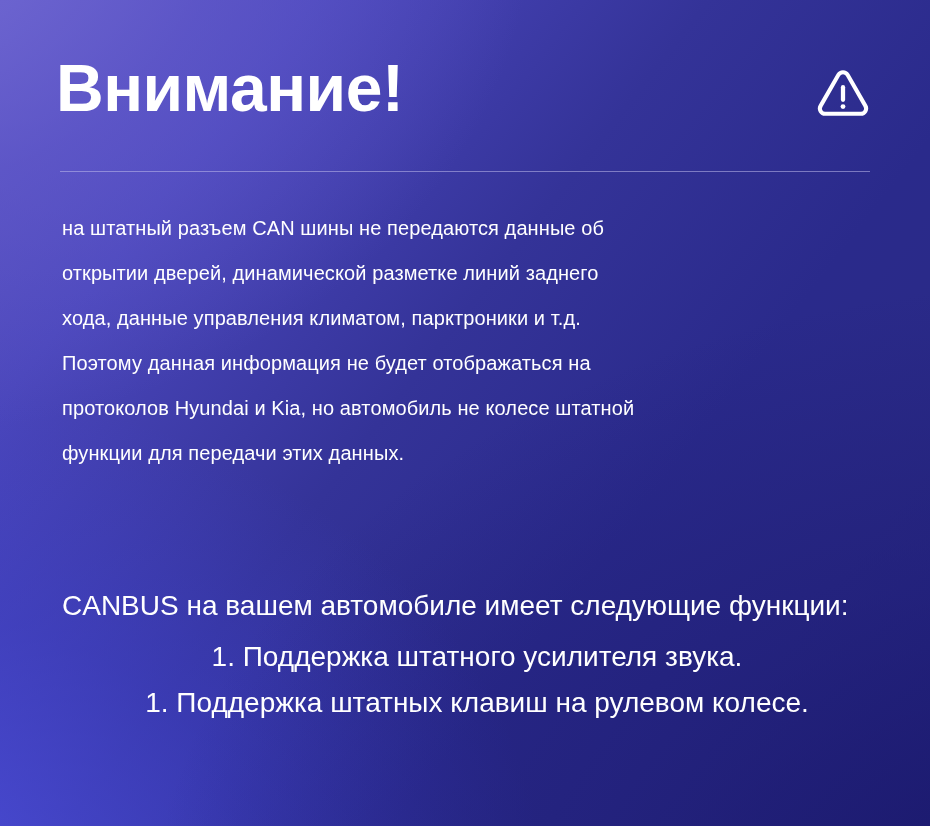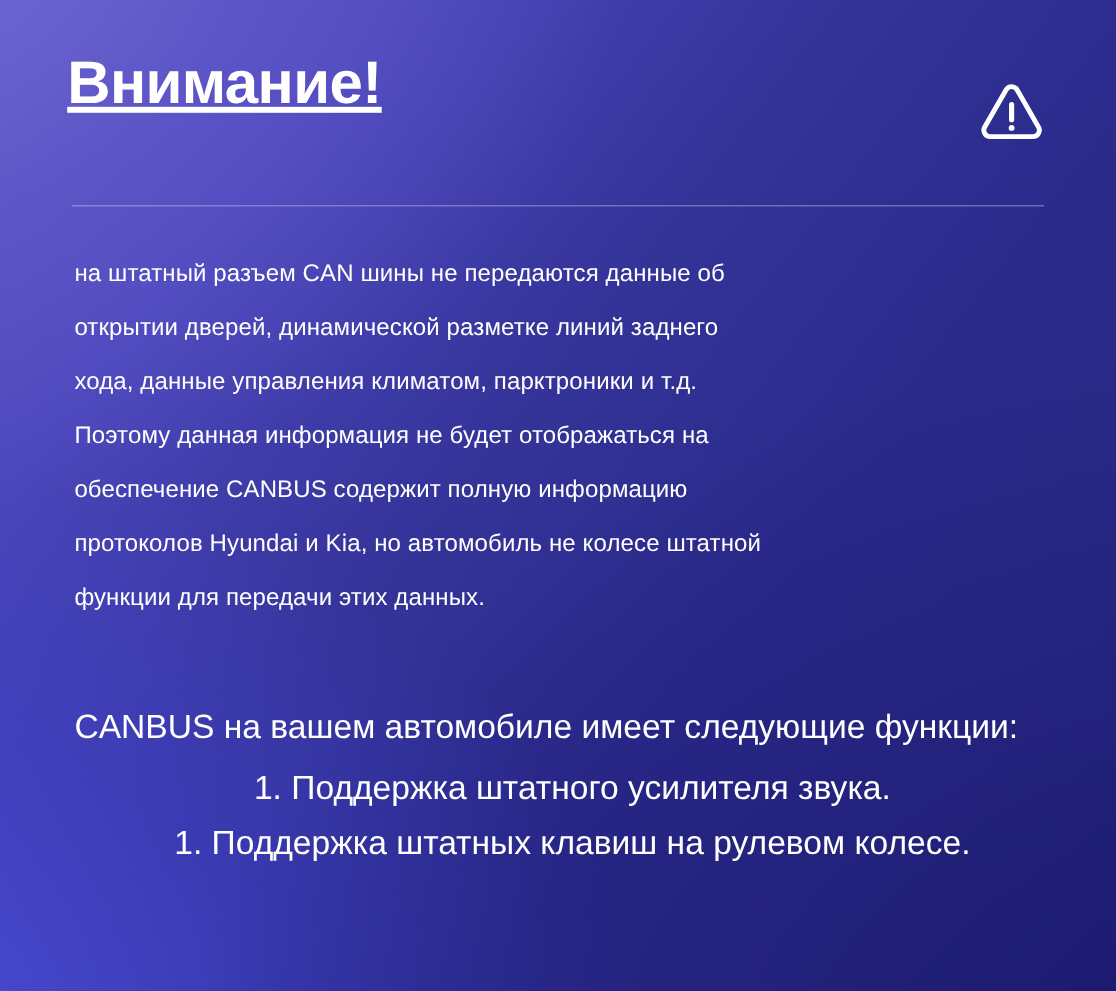--- a/index.html
+++ b/index.html
@@ -26,29 +26,28 @@
   
   .header {
     position: absolute;
     left: 0; top: 0;
     width: 930px;
     height: 172px;
   }
   .title {
     position: absolute;
     left: 56px;
-    top: 44px;
+    top: 55px;
     margin: 0;
-    font-size: 50px;
+    font-size: 66px;
     font-weight: bold;
     letter-spacing: -0.5px;
     line-height: 1;
     color: #ffffff;
     white-space: nowrap;
-    text-decoration: underline;
   }
   .warn-icon {
     position: absolute;
     right: 56px;
     top: 62px;
     width: 62px;
     height: 62px;
   }
   .warn-icon svg { display: block; width: 100%; height: 100%; }
 
@@ -122,21 +121,20 @@
   </div>
 
   <div class="divider"></div>
 
   <div class="body-block">
     <p class="para">
       <span class="ln">на штатный разъем CAN шины не передаются данные об</span>
       <span class="ln">открытии дверей, динамической разметке линий заднего</span>
       <span class="ln">хода, данные управления климатом, парктроники и т.д.</span>
       <span class="ln">Поэтому данная информация не будет отображаться на</span>
-      <span class="ln">обеспечение CANBUS содержит полную информацию</span>
       <span class="ln">протоколов Hyundai и Kia, но автомобиль не колесе штатной</span>
       <span class="ln">функции для передачи этих данных.</span>
     </p>
   </div>
 
   <div class="list-block">
     <p class="list-intro">CANBUS на вашем автомобиле имеет следующие функции:</p>
     <ul class="list">
       <li>1. Поддержка штатного усилителя звука.</li>
       <li>1. Поддержка штатных клавиш на рулевом колесе.</li>

